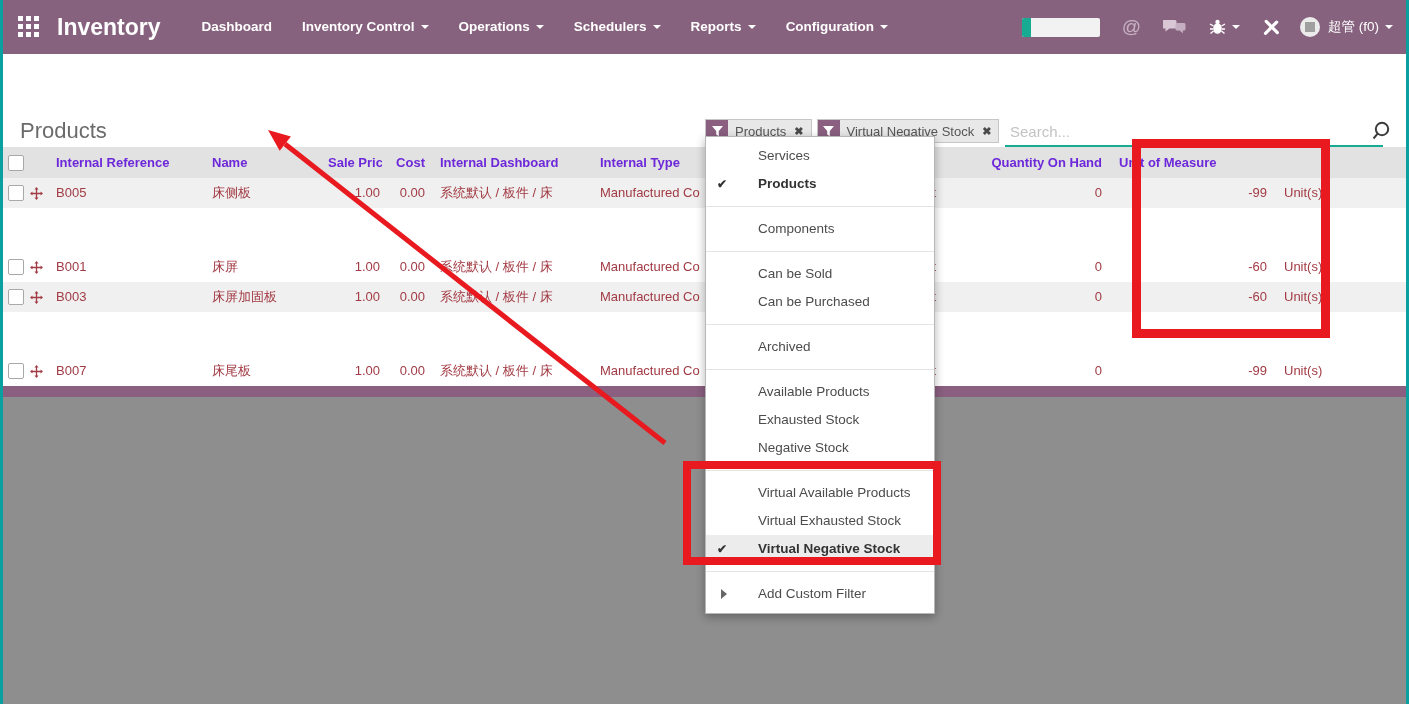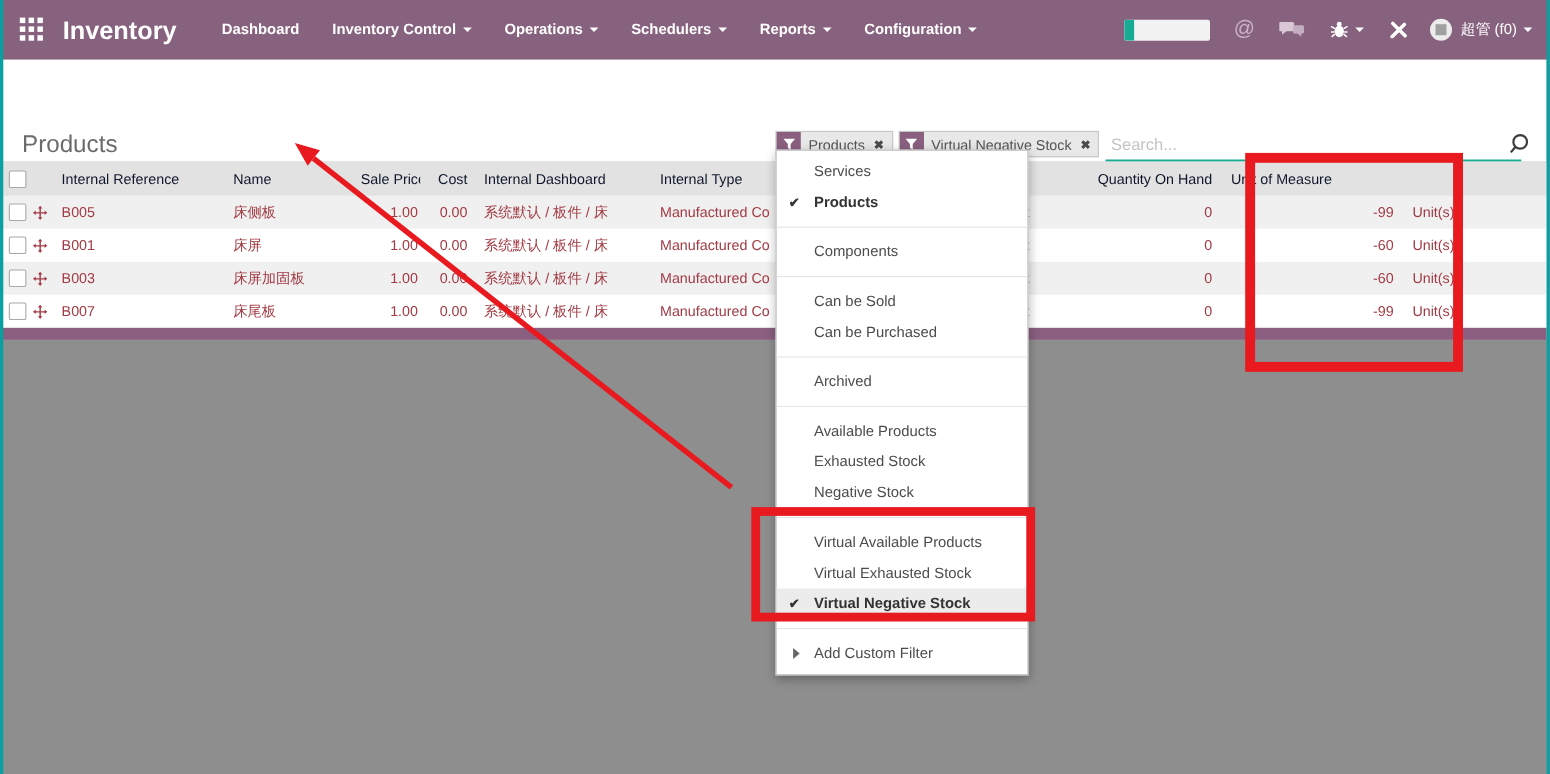--- a/index.html
+++ b/index.html
@@ -71,42 +71,42 @@
   .view-list-btn{position:absolute;left:1356px;top:106px;width:32px;height:27px;background:#d8d8d8;
                  border-radius:3px;display:flex;align-items:center;justify-content:center;cursor:pointer;}
   .list-glyph{display:flex;flex-direction:column;gap:3px;}
   .list-glyph span{display:flex;align-items:center;gap:2px;}
   .list-glyph b{width:3px;height:3px;background:#4a4a4a;display:block;}
   .list-glyph u{width:11px;height:3px;background:#4a4a4a;display:block;}
 
   
   .tableview{position:absolute;left:0;top:147px;width:1406px;background:#fff;}
   .trow{display:flex;height:30px;line-height:30px;font-size:13px;color:#a23b44;}
-  .thead{height:31px;line-height:31px;background:#e2e2e2;color:#0f172a;font-weight:normal;}
+  .thead{height:31px;line-height:31px;background:#e2e2e2;color:#6d28d9;font-weight:bold;}
   .trow.odd{background:#f0f0f0;}
-  .trow.even{background:#fff;}
+  .trow.even{background:#fff;margin-top:44px;}
   .c{overflow:hidden;white-space:nowrap;box-sizing:border-box;}
   .c-check{width:30px;display:flex;align-items:center;justify-content:flex-start;padding-left:8px;}
   .c-handle{width:26px;display:flex;align-items:center;color:#a23b44;}
   .c-ref{width:156px;} .c-name{width:116px;}
   .c-price{width:54px;text-align:right;padding-right:2px;}
   .c-cost{width:46px;text-align:right;padding-right:3px;}
   .c-cat{width:172px;padding-left:12px;}
   .c-type{width:166px;}
   .c-myst{width:172px;text-align:right;padding-right:2px;}
   .c-qty{width:168px;text-align:right;padding-right:4px;}
   .c-fc{width:165px;text-align:right;padding-right:4px;}
   .c-uom{flex:1;padding-left:13px;}
   .cb{width:14px;height:14px;background:#fff;border:1px solid #a8a8a8;border-radius:2px;cursor:pointer;}
   .footer-strip{height:11px;background:#8a5f80;}
 
   
   .dropdown{position:absolute;left:705px;top:136px;width:228px;background:#fff;
             border:1px solid #b7b7b7;box-shadow:0 3px 9px rgba(0,0,0,.3);padding:5px 0;z-index:25;}
-  .menu-item{height:28px;line-height:28px;padding-left:34px;font-size:13.5px;color:#4c4c4c;
+  .menu-item{height:28px;line-height:28px;padding-left:52px;font-size:13.5px;color:#4c4c4c;
              position:relative;cursor:pointer;}
   .menu-item.checked{font-weight:bold;color:#333;}
   .menu-item.hl{background:#ececec;}
   .menu-item .check{position:absolute;left:11px;top:0;font-size:12px;color:#333;}
   .menu-sep{border-top:1px solid #e4e4e4;margin:8px 0;height:0;}
   .submenu-arrow{position:absolute;left:15px;top:9px;width:0;height:0;
                  border-top:5px solid transparent;border-bottom:5px solid transparent;
                  border-left:6px solid #666;}
 
   

